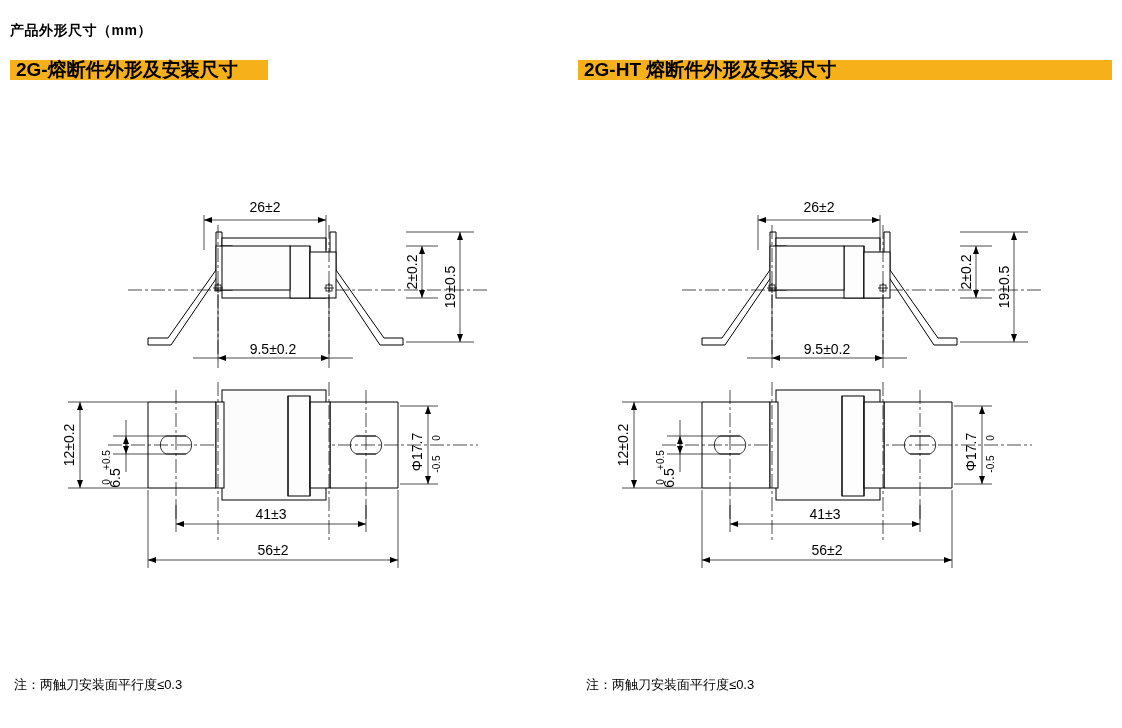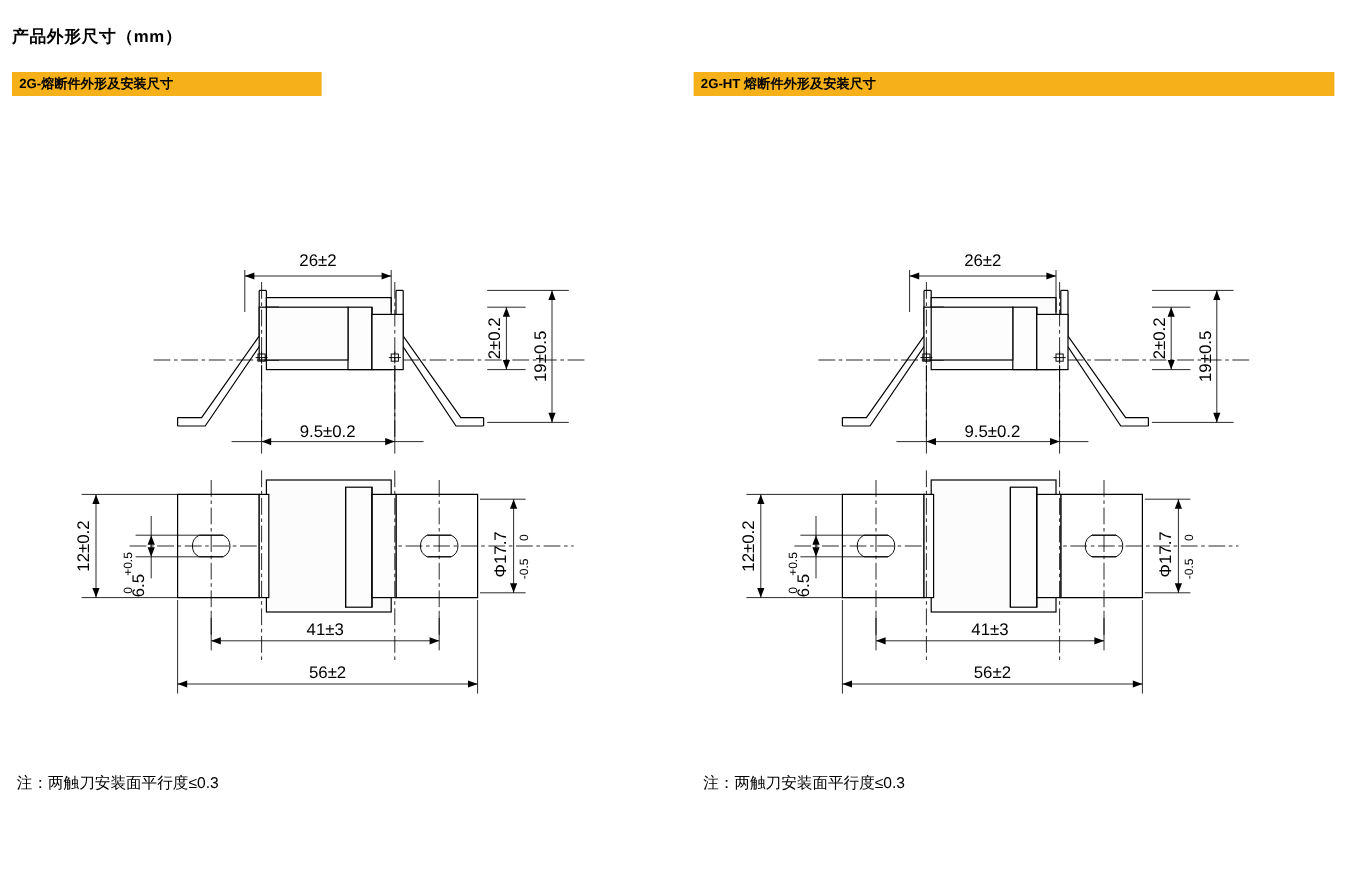--- a/index.html
+++ b/index.html
@@ -20,50 +20,50 @@
     left: 10px;
     top: 22px;
     font-size: 14px;
     font-weight: bold;
     letter-spacing: 0.5px;
   }
   .banner {
     position: absolute;
     height: 20px;
     line-height: 20px;
-    font-size: 11px;
+    font-size: 19px;
     font-weight: bold;
     color: #000;
     padding-left: 6px;
     box-sizing: border-box;
   }
   #banner-left {
     left: 10px;
     top: 60px;
     width: 258px;
     background: #f5b01a;
   }
   #banner-right {
     left: 578px;
     top: 60px;
     width: 534px;
     background: #f5b01a;
   }
   .drawing {
     position: absolute;
-    top: 130px;
+    top: 120px;
     width: 540px;
     height: 500px;
   }
   #drawing-left { left: 8px; }
   #drawing-right { left: 562px; }
   .note {
     position: absolute;
     font-size: 13px;
-    top: 644px;
+    top: 676px;
   }
   #note-left { left: 14px; }
   #note-right { left: 586px; }
   svg { display: block; }
   .ln { stroke: #000; stroke-width: 1; fill: none; }
   .thin { stroke: #000; stroke-width: 0.8; fill: none; }
   .ctr {
     stroke: #000; stroke-width: 0.7; fill: none;
     stroke-dasharray: 14 3 3 3;
   }

